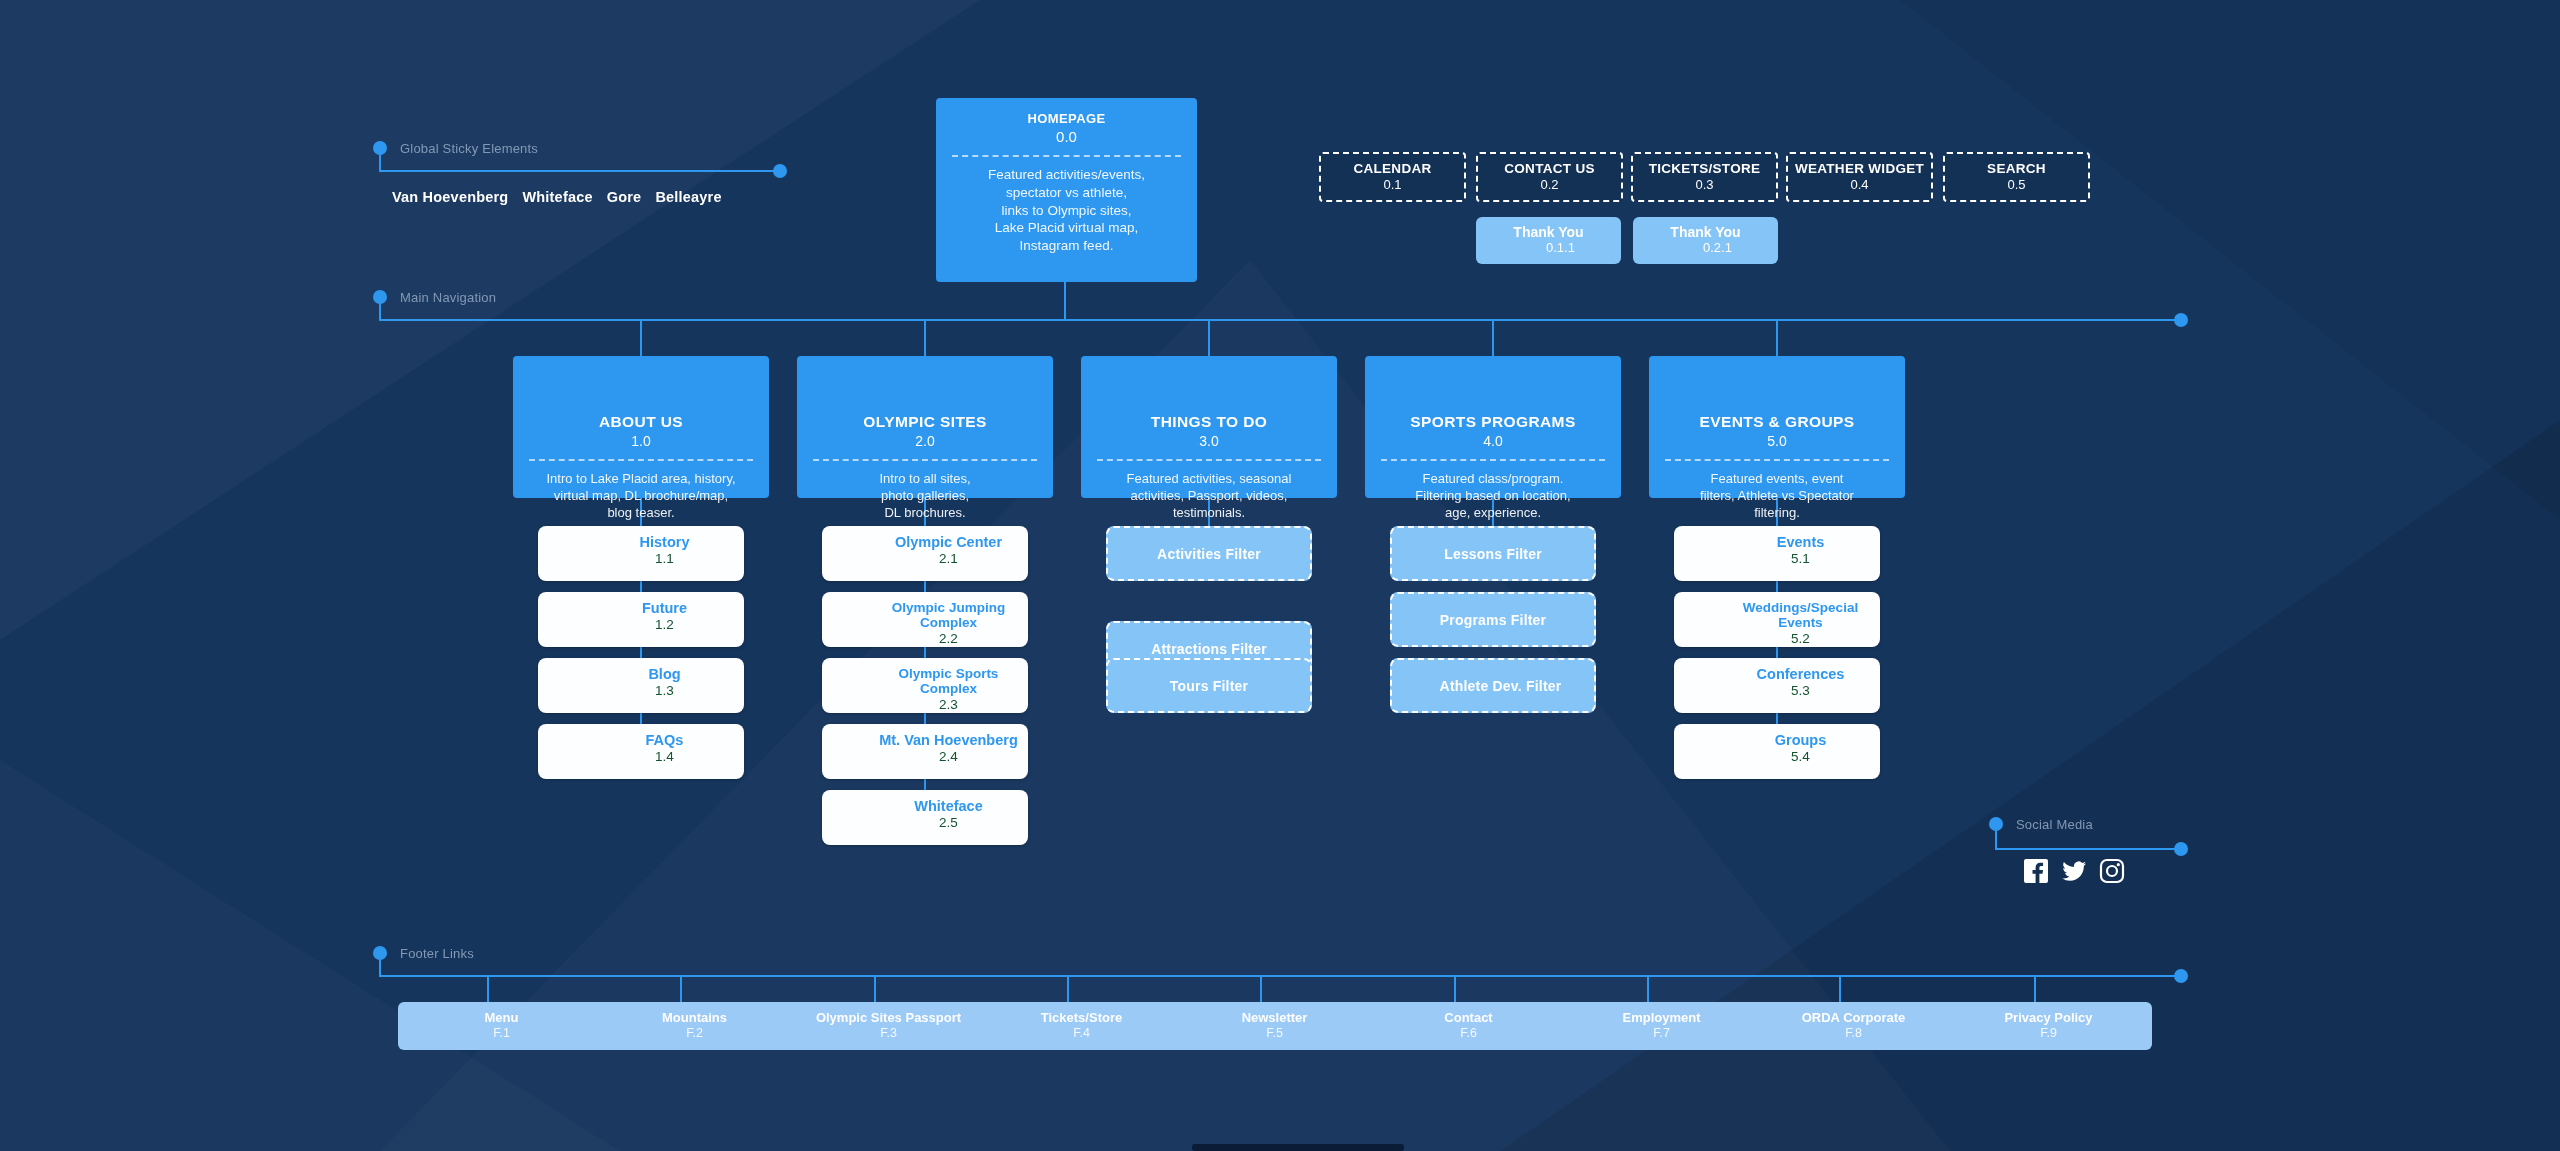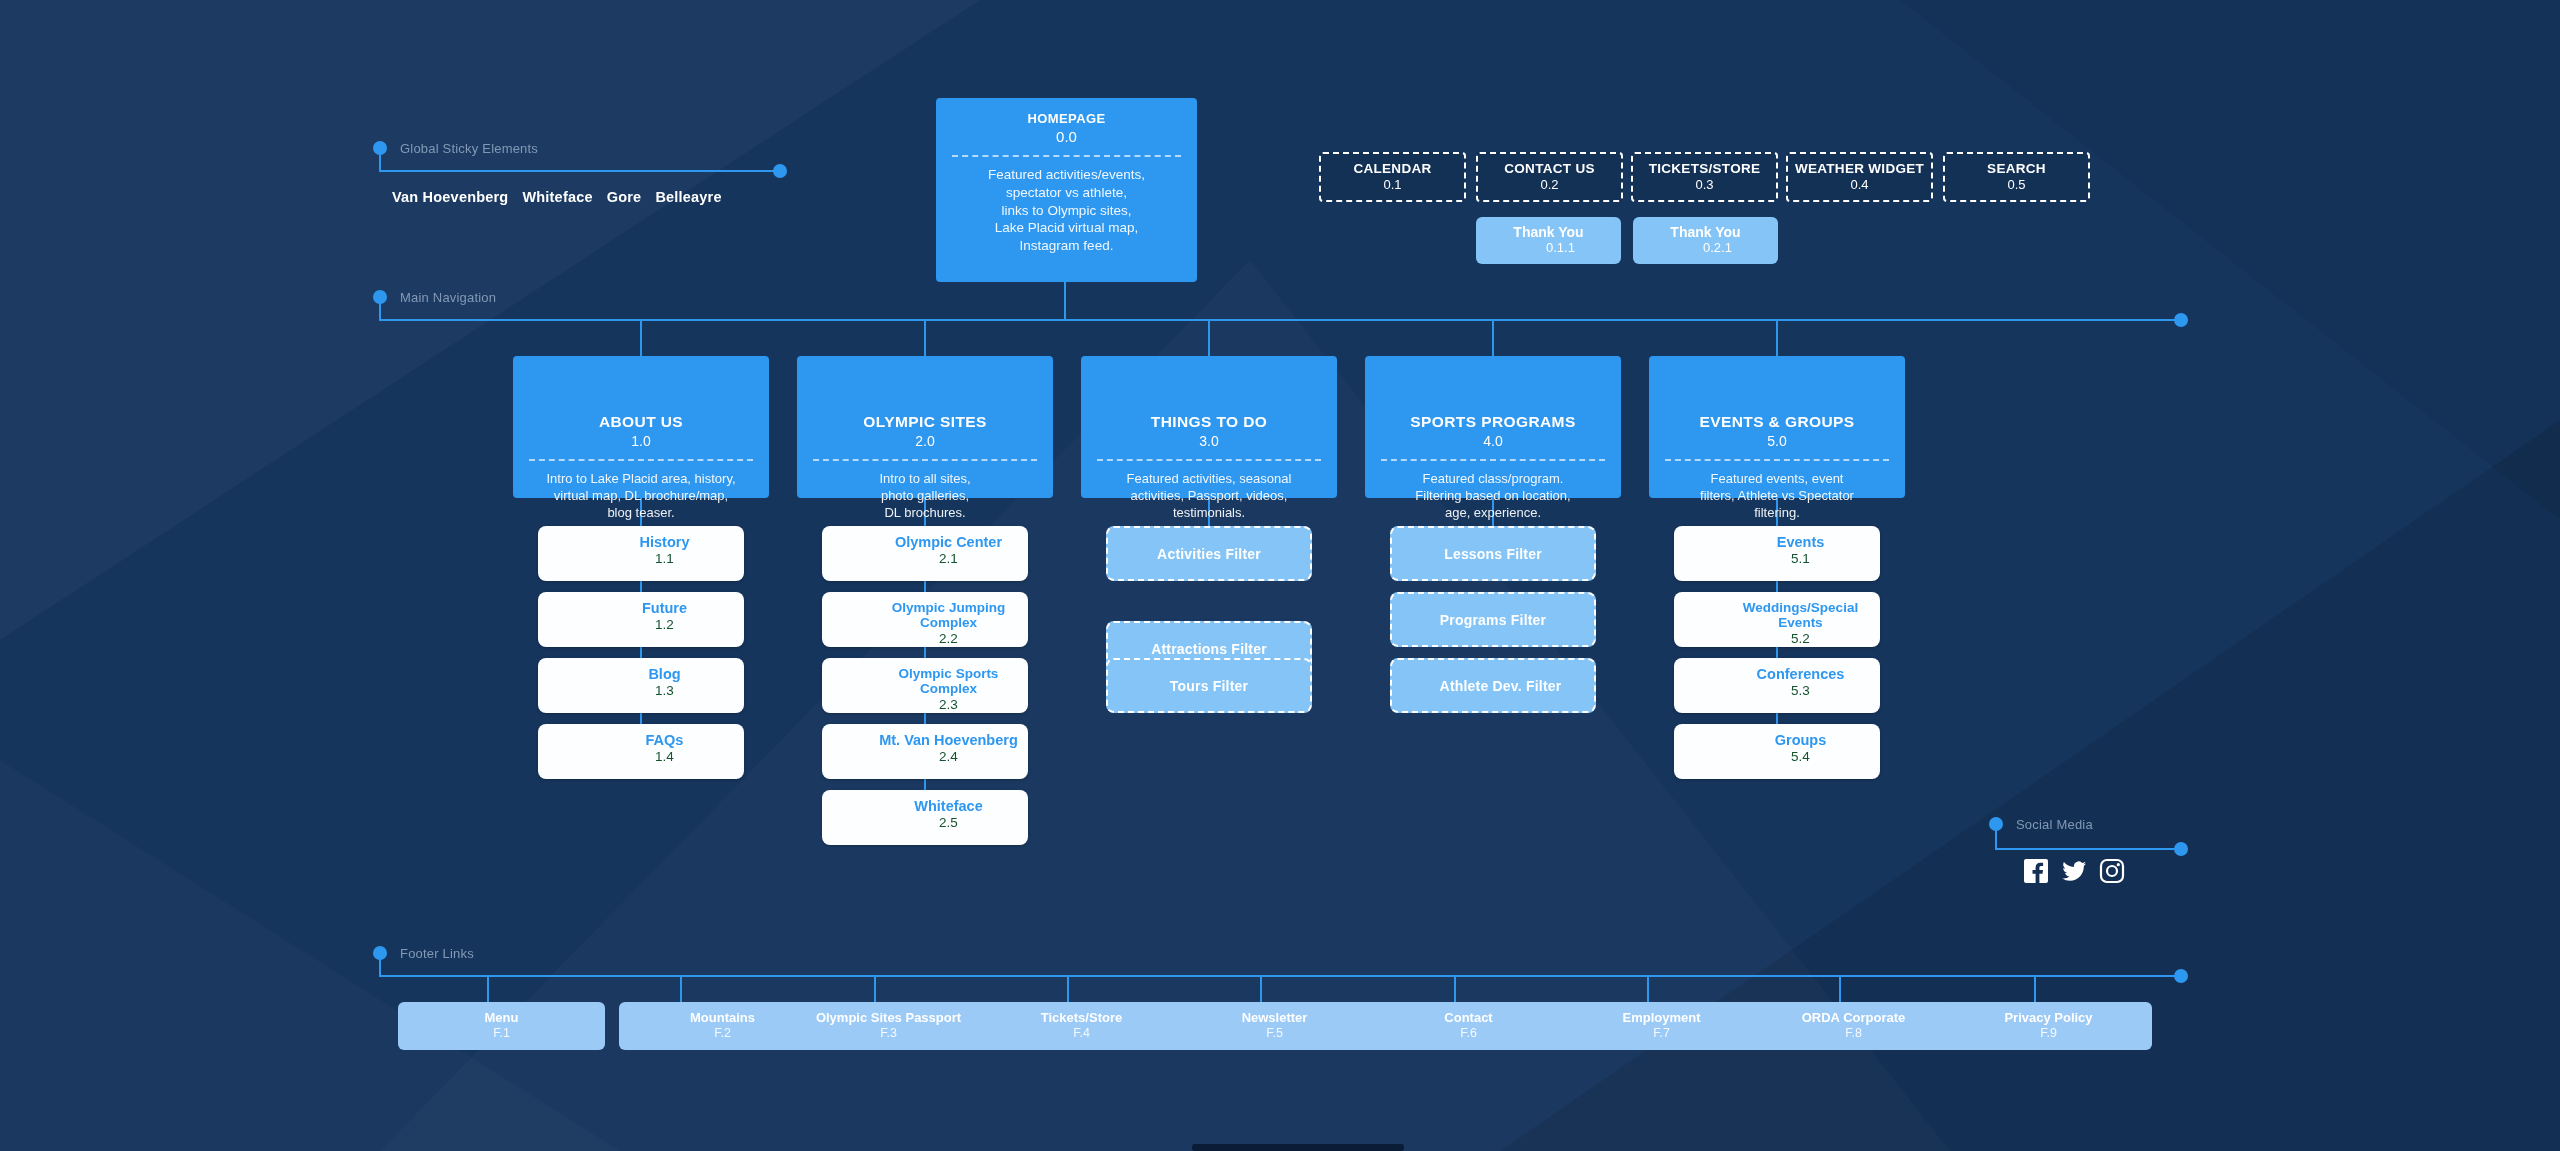--- a/index.html
+++ b/index.html
@@ -290,21 +290,21 @@
   <div class="vline" style="left:1260px;top:975px;height:28px;"></div>
   <div class="vline" style="left:1454px;top:975px;height:28px;"></div>
   <div class="vline" style="left:1647px;top:975px;height:28px;"></div>
   <div class="vline" style="left:1839px;top:975px;height:28px;"></div>
   <div class="vline" style="left:2034px;top:975px;height:28px;"></div>
 
   <div class="footerbox" style="left:398px;top:1002px;">
     <div class="fb-title">Menu</div>
     <div class="fb-num">F.1</div>
   </div>
-  <div class="footerbox" style="left:591px;top:1002px;margin-left:28px;">
+  <div class="footerbox" style="left:591px;top:1002px;">
     <div class="fb-title">Mountains</div>
     <div class="fb-num">F.2</div>
   </div>
   <div class="footerbox" style="left:785px;top:1002px;">
     <div class="fb-title">Olympic Sites Passport</div>
     <div class="fb-num">F.3</div>
   </div>
   <div class="footerbox" style="left:978px;top:1002px;">
     <div class="fb-title">Tickets/Store</div>
     <div class="fb-num">F.4</div>

